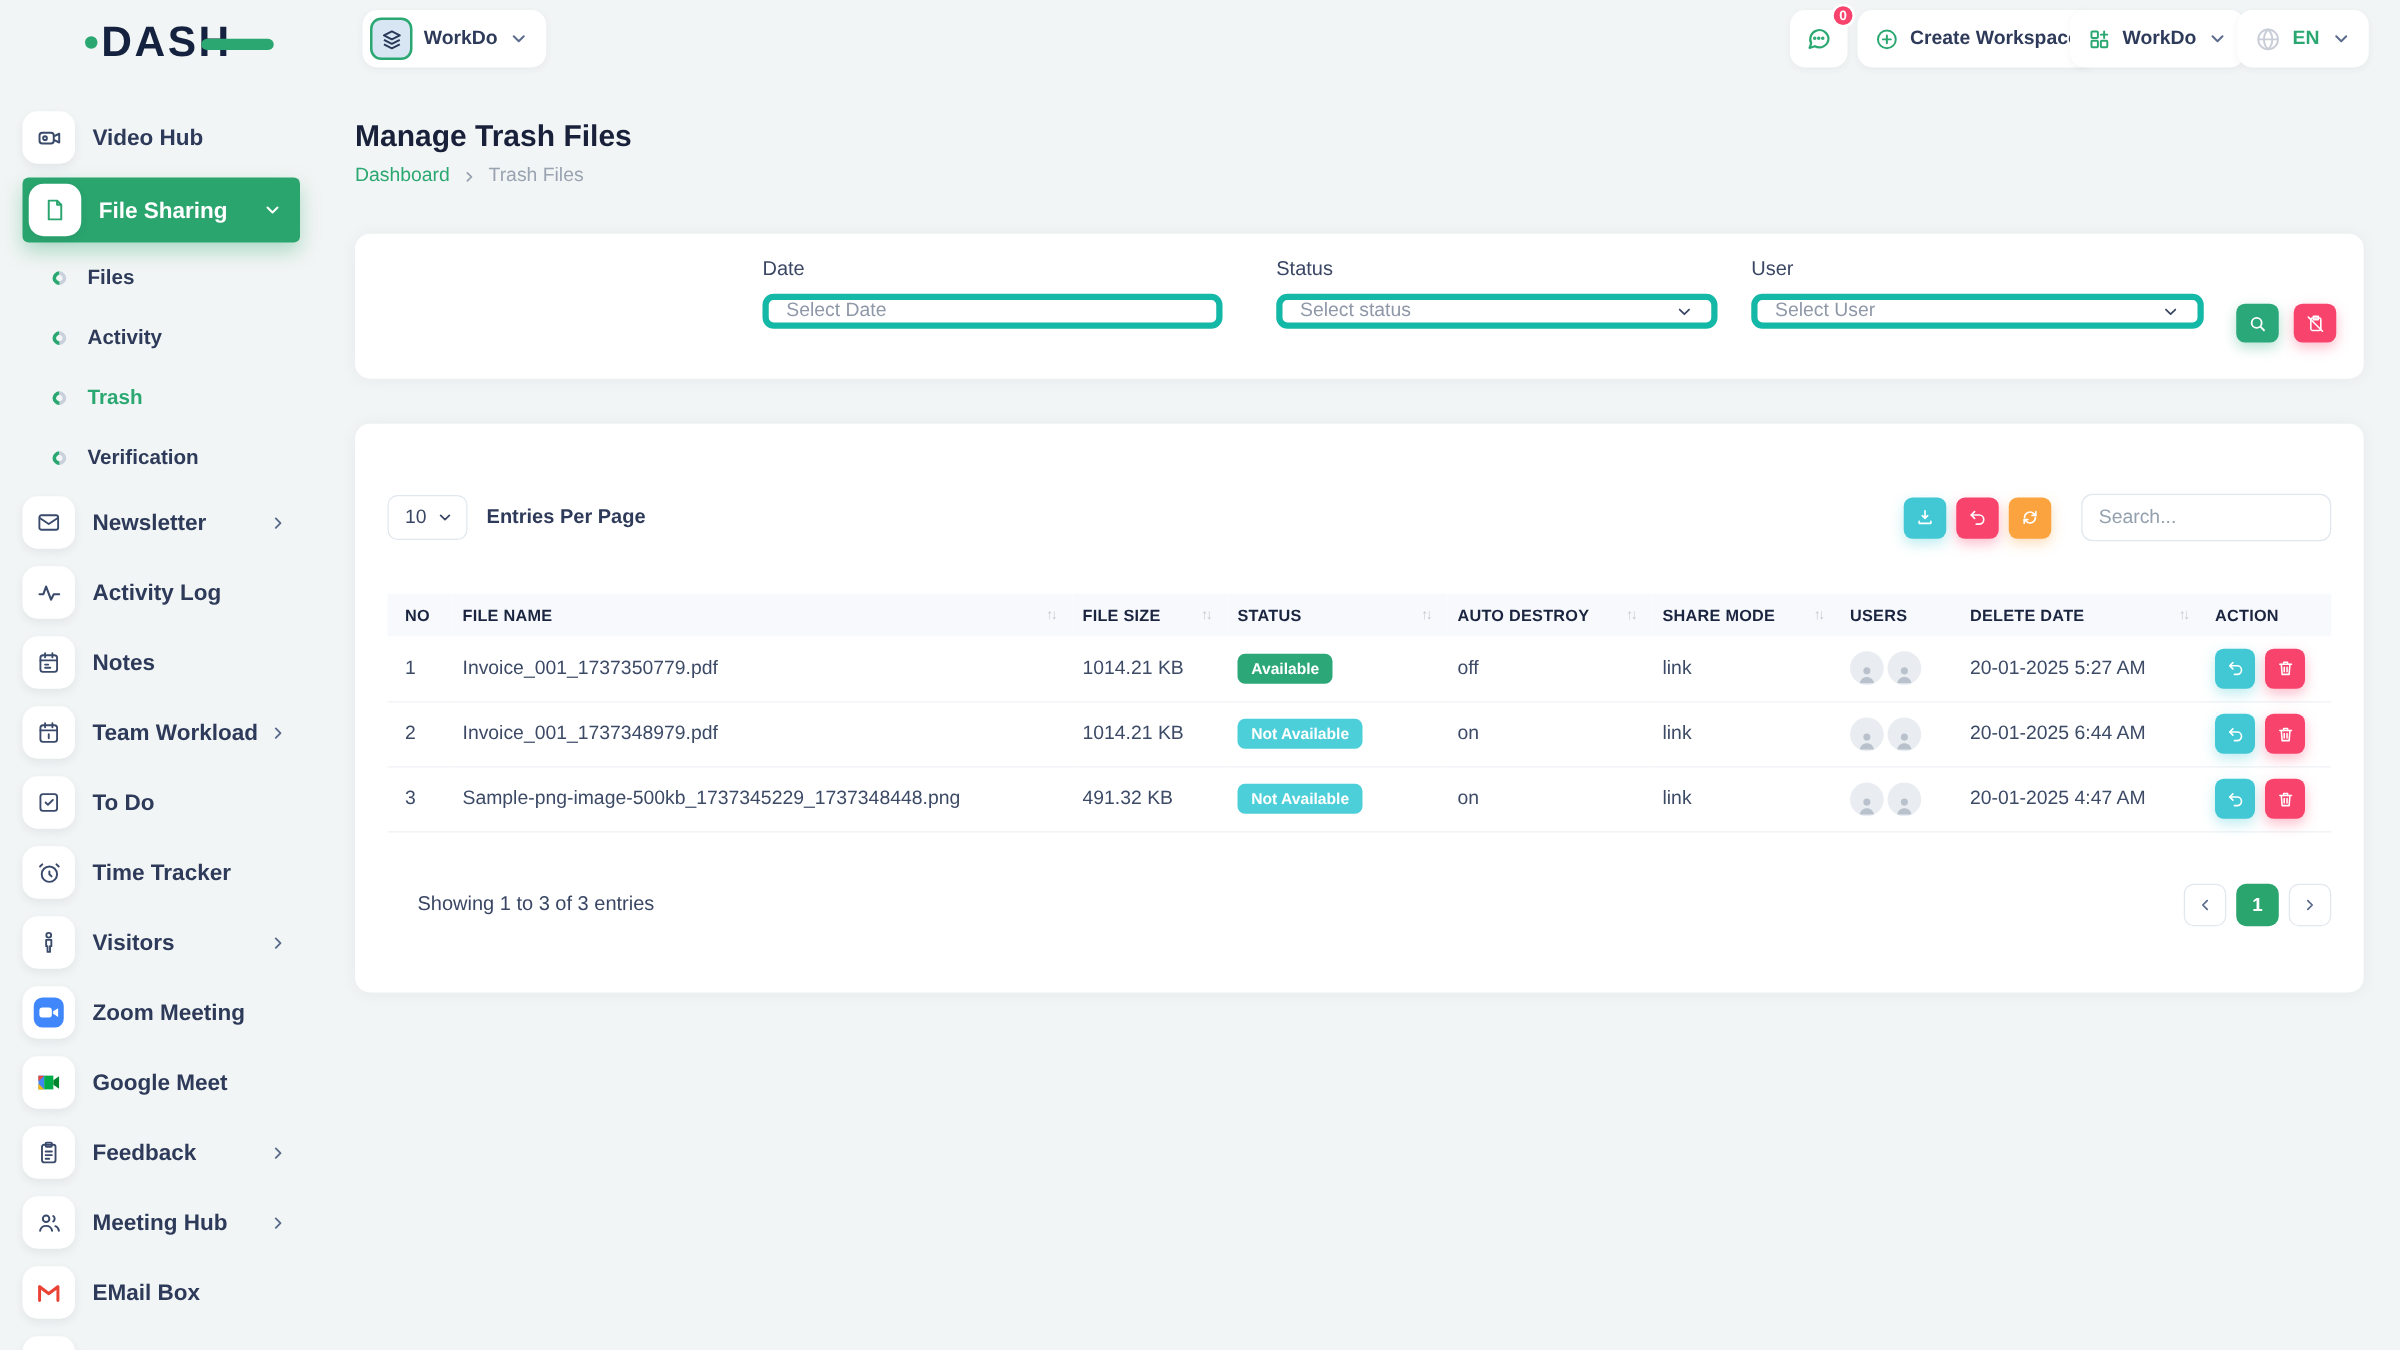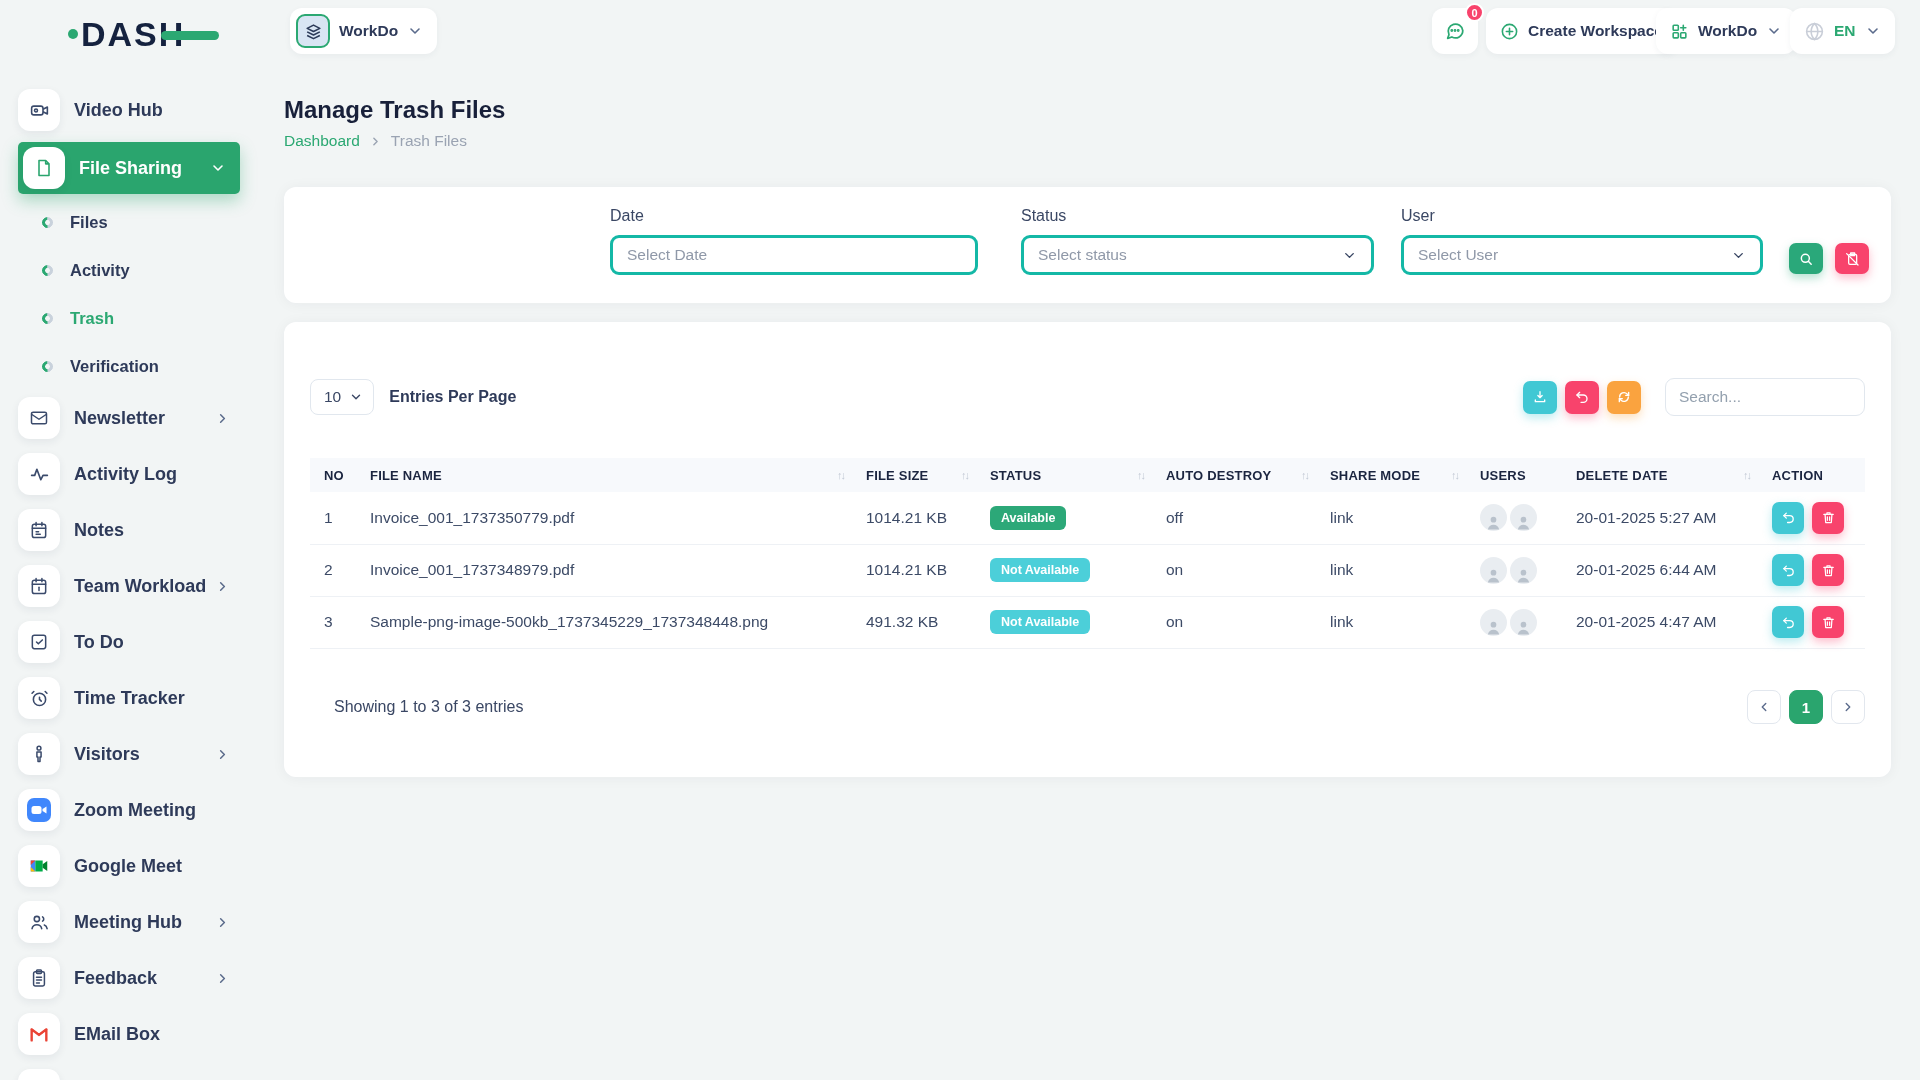--- a/index.html
+++ b/index.html
@@ -56,26 +56,26 @@
   
   .page-title { position:absolute; left:284px; top:96px; font-size:24px; font-weight:700; color:#18203a; }
   .breadcrumb { position:absolute; left:284px; top:132px; display:flex; align-items:center; gap:9px; font-size:15.5px; }
   .breadcrumb .bc-link { color:#2ba872; cursor:pointer; }
   .breadcrumb .bc-cur { color:#9aa3b2; }
 
   
   .card { position:absolute; left:284px; width:1607px; background:#fff; border-radius:12px;
     box-shadow:0 1px 14px rgba(35,46,60,.05); }
   .filter-card { top:187px; height:116px; }
-  .table-card { top:322px; height:455px; }
+  .table-card { top:339px; height:455px; }
 
   
   .fgroup { position:absolute; top:20px; }
   .fgroup .flabel { font-size:16px; color:#3a4764; margin-bottom:10px; }
-  .finput { height:40px; border:3px solid #14b8a6; border-radius:9px; background:#fff;
+  .finput { height:28px; border:5px solid #14b8a6; border-radius:9px; background:#fff;
     display:flex; align-items:center; padding:0 14px; font-size:15.5px; color:#8f98a8; cursor:pointer; }
   .finput input { border:none; outline:none; width:100%; font-size:15.5px; color:#5b6880;
     font-family:"Liberation Sans",sans-serif; background:transparent; }
   .finput input::placeholder { color:#8f98a8; }
   .finput .chev { margin-left:auto; }
   .fg-date { left:326px; width:368px; }
   .fg-status { left:737px; width:353px; }
   .fg-user { left:1117px; width:362px; }
   .fbtns { position:absolute; right:22px; top:56px; display:flex; gap:12px; }
   .sq-btn { width:34px; height:31px; border-radius:7px; border:none; display:flex; align-items:center;
@@ -334,42 +334,42 @@
           <path d="M3 6h5L3 11z" fill="#ea4335"></path>
           <path d="M3 18h5l-5-5z" fill="#fbbc05"></path>
           <path d="m16 10 5-3.5v11L16 14z" fill="#00832d"></path>
         </svg>
     </span>
     <span class="lbl">Google Meet</span>
   </div>
 
   <div class="side-item">
     <span class="icon-box">
+      <svg width="20" height="20" viewBox="0 0 24 24" fill="none" stroke="#3a4a6b" stroke-width="1.8" stroke-linecap="round" stroke-linejoin="round">
+          <rect x="5.5" y="4.5" width="13" height="17" rx="2"></rect>
+          <rect x="9" y="2.5" width="6" height="4" rx="1"></rect>
+          <path d="M9 11h6M9 14.5h6M9 18h3.5"></path>
+        </svg>
+    </span>
+    <span class="lbl">Feedback</span>
+    <svg class="chev" width="15" height="15" viewBox="0 0 24 24" fill="none" stroke="#5a6a8a" stroke-width="2.4" stroke-linecap="round" stroke-linejoin="round">
+        <path d="m9 6 6 6-6 6"></path>
+      </svg>
+  </div>
+
+  <div class="side-item">
+    <span class="icon-box">
       <svg width="21" height="21" viewBox="0 0 24 24" fill="none" stroke="#3a4a6b" stroke-width="1.8" stroke-linecap="round" stroke-linejoin="round">
           <circle cx="9" cy="8" r="3"></circle>
           <path d="M3.5 19c.6-3 2.8-4.5 5.5-4.5S13.9 16 14.5 19"></path>
           <path d="M15.5 5.5a3 3 0 0 1 0 5"></path>
           <path d="M17.5 14.8c1.8.6 2.8 2 3.2 4.2"></path>
         </svg>
     </span>
     <span class="lbl">Meeting Hub</span>
-    <svg class="chev" width="15" height="15" viewBox="0 0 24 24" fill="none" stroke="#5a6a8a" stroke-width="2.4" stroke-linecap="round" stroke-linejoin="round">
-        <path d="m9 6 6 6-6 6"></path>
-      </svg>
-  </div>
-
-  <div class="side-item">
-    <span class="icon-box">
-      <svg width="20" height="20" viewBox="0 0 24 24" fill="none" stroke="#3a4a6b" stroke-width="1.8" stroke-linecap="round" stroke-linejoin="round">
-          <rect x="5.5" y="4.5" width="13" height="17" rx="2"></rect>
-          <rect x="9" y="2.5" width="6" height="4" rx="1"></rect>
-          <path d="M9 11h6M9 14.5h6M9 18h3.5"></path>
-        </svg>
-    </span>
-    <span class="lbl">Feedback</span>
     <svg class="chev" width="15" height="15" viewBox="0 0 24 24" fill="none" stroke="#5a6a8a" stroke-width="2.4" stroke-linecap="round" stroke-linejoin="round">
         <path d="m9 6 6 6-6 6"></path>
       </svg>
   </div>
 
   <div class="side-item">
     <span class="icon-box">
       <svg width="22" height="22" viewBox="0 0 24 24" fill="none">
           <path d="M4 19V7l8 6 8-6v12" stroke="#ea4335" stroke-width="2.6" stroke-linecap="round" stroke-linejoin="round"></path>
           <path d="M4 7l8 6 8-6" stroke="#ea4335" stroke-width="2.6" stroke-linecap="round" stroke-linejoin="round" opacity=".55"></path>

